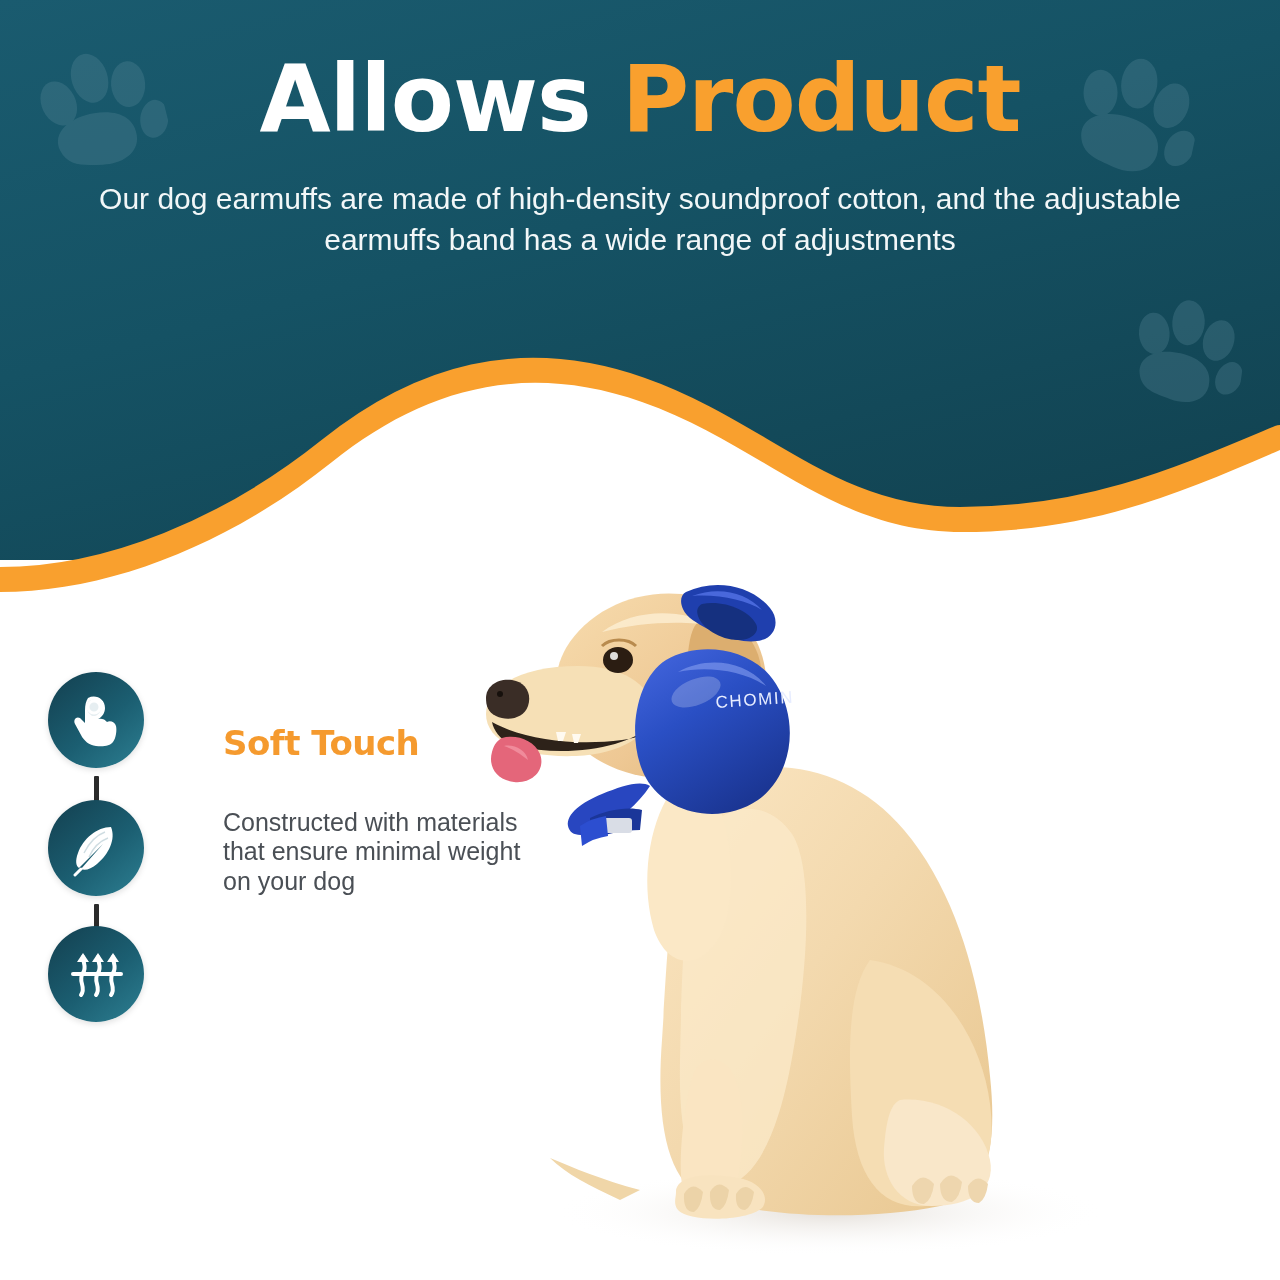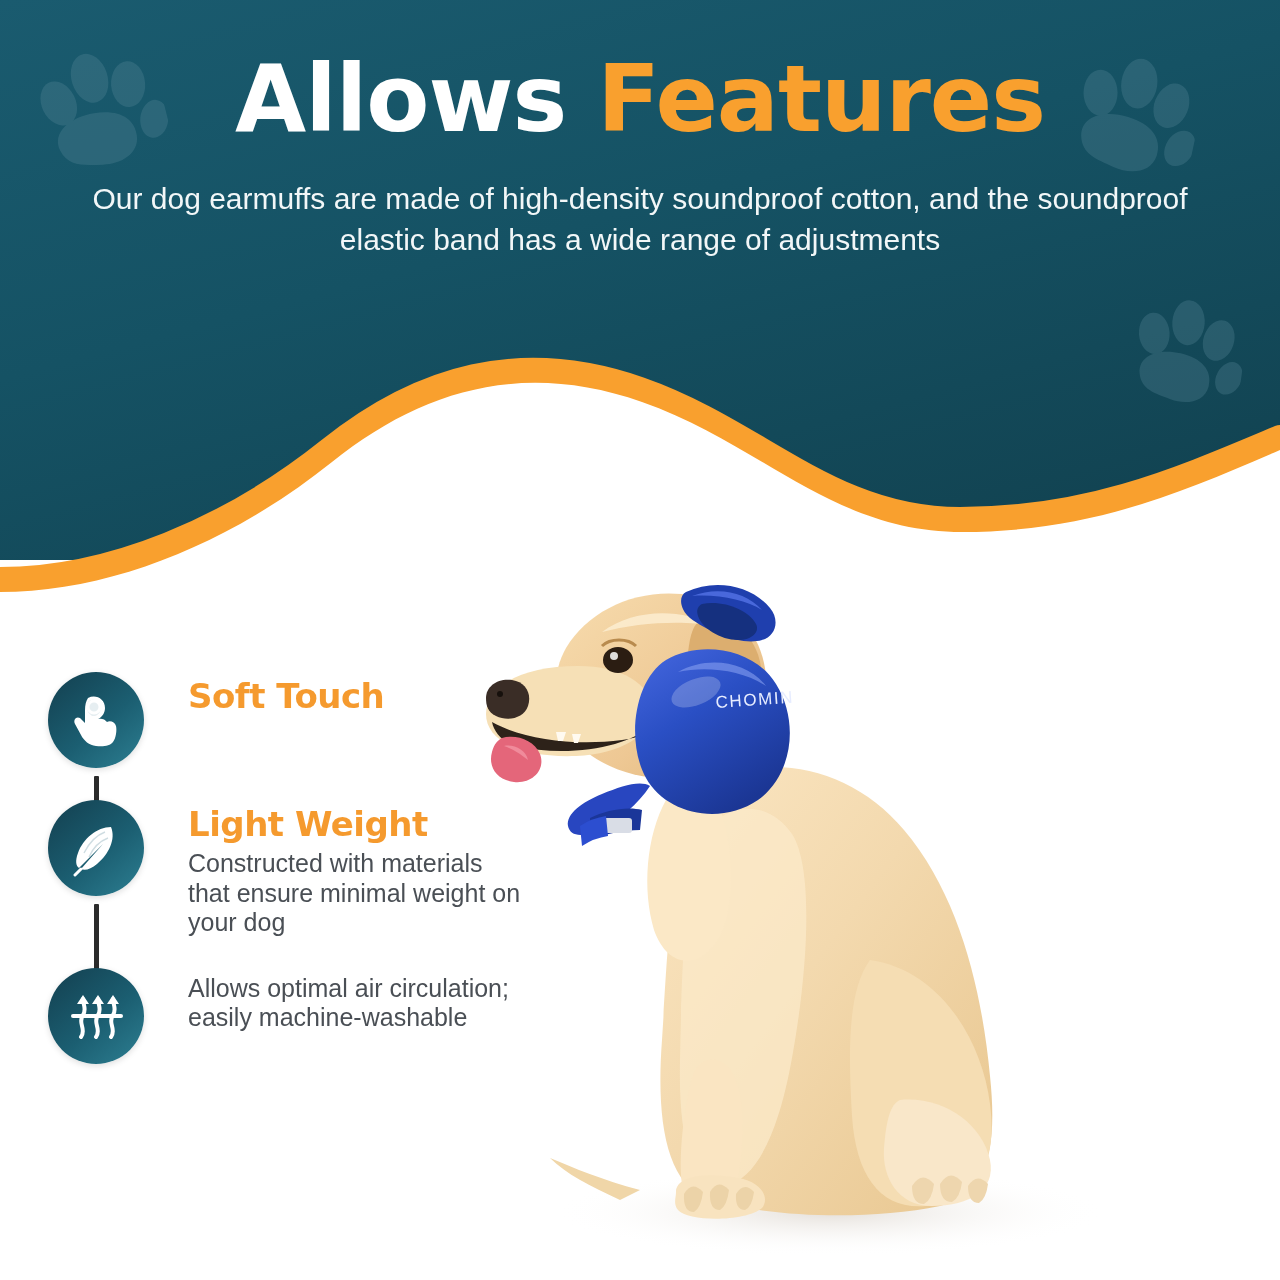--- a/index.html
+++ b/index.html
@@ -37,21 +37,21 @@
     position:absolute; left:60px; top:178px; width:1160px; text-align:center;
     color:#f2f7f8; font-size:30px; line-height:1.38; font-weight:400;
   }
 
   
   .wave { position:absolute; left:0; top:330px; width:1280px; height:280px; }
   .wave svg { display:block; }
 
   
   .features { position:absolute; left:48px; top:672px; width:480px; }
-  .feature { position:relative; display:flex; align-items:flex-start; }
+  .feature { position:relative; display:flex; align-items:flex-end;gap:35px; }
   .f1 { top:0; }
   .f2 { top:32px; }
   .f3 { top:62px; }
 
   .icon-col { position:relative; width:140px; flex:0 0 140px; }
   .circle {
     width:96px; height:96px; border-radius:50%;
     background:linear-gradient(140deg,#133f4f 0%,#1b5e71 55%,#2d7f92 100%);
     display:flex; align-items:center; justify-content:center;
     box-shadow:0 2px 6px rgba(0,0,0,.13);
@@ -106,24 +106,24 @@
         <ellipse cx="28" cy="42" rx="17" ry="23" fill="#5c8b9c" transform="rotate(-12 28 42)"></ellipse>
         <ellipse cx="64" cy="25" rx="18" ry="25" fill="#5c8b9c" transform="rotate(-4 64 25)"></ellipse>
         <ellipse cx="100" cy="40" rx="17" ry="23" fill="#5c8b9c" transform="rotate(10 100 40)"></ellipse>
         <ellipse cx="117" cy="80" rx="14" ry="19" fill="#5c8b9c" transform="rotate(20 117 80)"></ellipse>
         <path d="M18 88 C14 68 36 58 60 60 C84 62 98 74 96 92 C94 110 74 116 56 112 C38 108 22 106 18 88 Z" fill="#5c8b9c"></path>
       </svg>
     </div>
 
     <div class="title">
       <span class="w1">Allows</span>
-      <span class="w2">Features</span>
-    </div>
-
-    <div class="subtitle">Our dog earmuffs are made of high-density soundproof cotton, and the soundproof elastic band has a wide range of adjustments</div>
+      <span class="w2">Product</span>
+    </div>
+
+    <div class="subtitle">Our dog earmuffs are made of high-density soundproof cotton, and the adjustable earmuffs band has a wide range of adjustments</div>
   </div>
 
   <div class="wave">
     <svg width="1280" height="280" viewBox="0 0 1280 280" preserveAspectRatio="none">
       <path d="M0 280 L0 250 C110 250 230 200 330 120 C420 48 520 18 640 60
                C760 102 830 190 960 190 C1090 190 1180 150 1280 108 L1280 280 Z" fill="#ffffff"></path>
       <path d="M0 250 C110 250 230 200 330 120 C420 48 520 18 640 60
                C760 102 830 190 960 190 C1090 190 1180 150 1280 108" fill="none" stroke="#f9a02e" stroke-width="26" stroke-linecap="round"></path>
       <path d="M0 280 L0 262 C112 262 232 212 332 132 C422 60 522 30 642 72
                C762 114 832 202 962 202 C1092 202 1182 162 1280 120 L1280 280 Z" fill="#ffffff"></path>
@@ -282,21 +282,20 @@
                      L20 41 L36 25 L21 42 L14 50
                      C18 52 24 50 30 45 C42 35 49 20 44 8 Z" fill="#ffffff"></path>
             <path d="M14 50 L8 56" stroke="#ffffff" stroke-width="3" stroke-linecap="round"></path>
             <path d="M38 13 C30 16 22 24 17 34" stroke="#cfdde2" stroke-width="1.4" fill="none"></path>
             <path d="M41 19 C33 22 26 29 22 38" stroke="#cfdde2" stroke-width="1.4" fill="none"></path>
           </svg>
         </div>
         <div class="connector"></div>
       </div>
       <div class="text-col">
-        <div class="f-title">Light Weight</div>
         <div class="f-desc">Constructed with materials that ensure minimal weight on your dog</div>
       </div>
     </div>
 
     <div class="feature f3">
       <div class="icon-col">
         <div class="circle">
           <svg width="56" height="54" viewBox="0 0 56 54">
             <g stroke="#ffffff" stroke-width="4" fill="none" stroke-linecap="round">
               <path d="M13 48 C19 40 9 34 15 26 C19 20 15 16 15 10"></path>
@@ -306,18 +305,17 @@
             <g fill="#ffffff">
               <path d="M15 6 l6 9 l-12 0 Z"></path>
               <path d="M30 6 l6 9 l-12 0 Z"></path>
               <path d="M45 6 l6 9 l-12 0 Z"></path>
             </g>
             <path d="M5 27 L53 27" stroke="#ffffff" stroke-width="4" stroke-linecap="round"></path>
           </svg>
         </div>
       </div>
       <div class="text-col">
-        <div class="f-desc">Allows optimal air circulation; easily machine-washable</div>
       </div>
     </div>
 
   </div>
 </div>
 
 </body></html>

